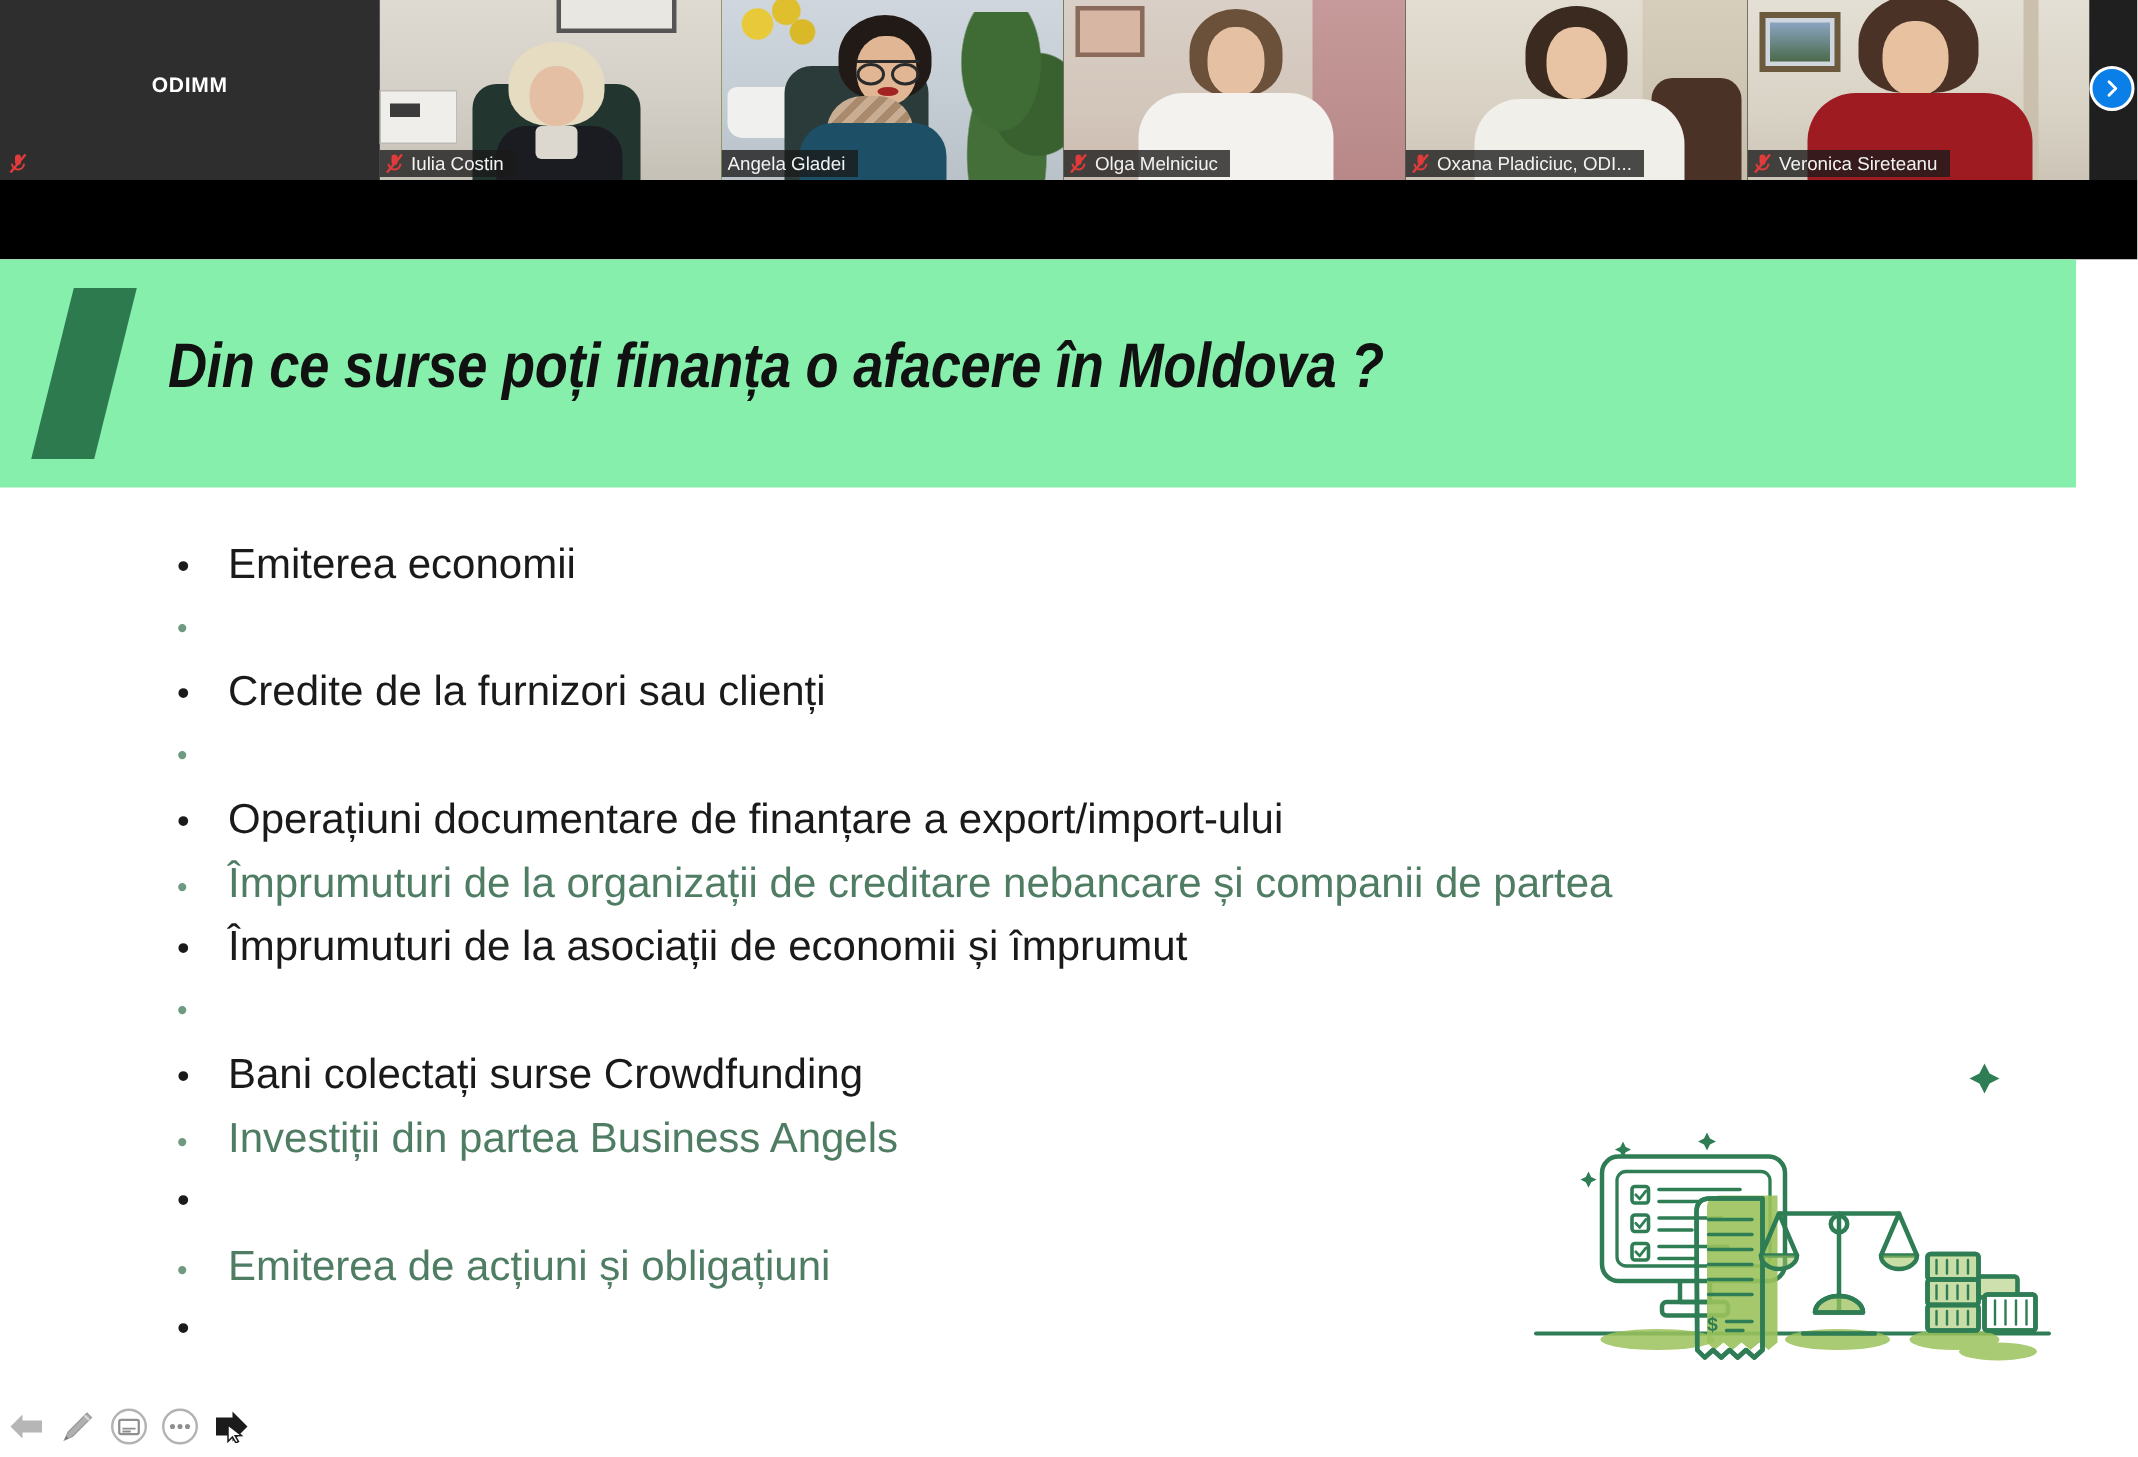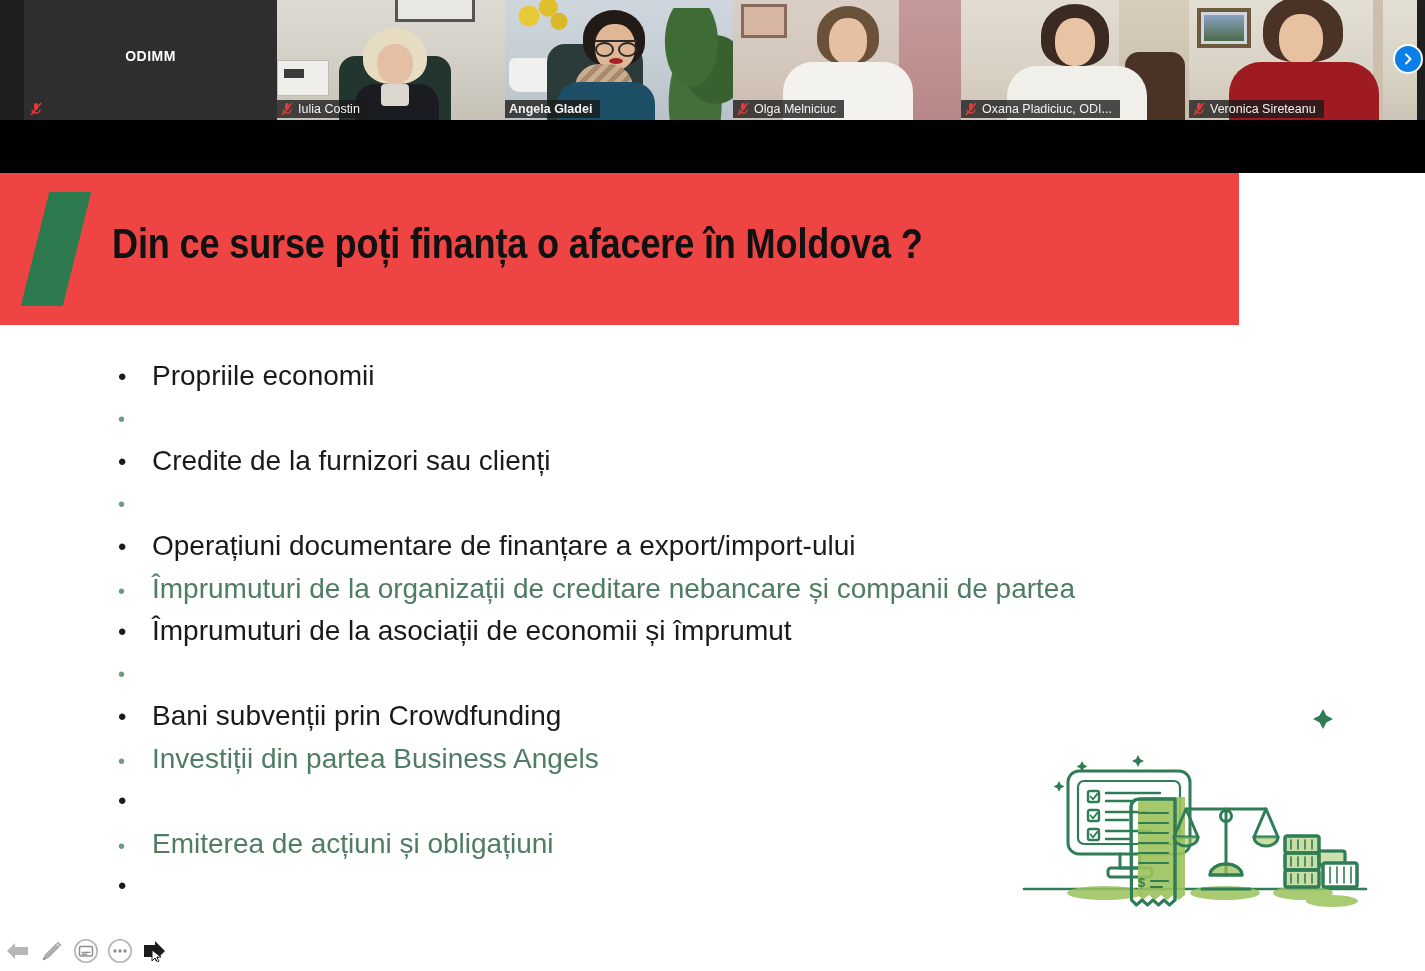--- a/index.html
+++ b/index.html
@@ -10,31 +10,30 @@
     overflow: hidden;
   }
   #app { position: relative; width: 1425px; height: 971px; background: #ffffff; }
 
   
   .filmstrip {
     position: absolute; top: 0; left: 0;
     width: 1425px; height: 120px;
     background: #1f1f1f;
     display: flex;
-    padding-left: 24px;
   }
   .tile {
     position: relative;
     height: 120px;
     overflow: hidden;
     background: #2a2a2a;
   }
   .tile.logo-tile { width: 253px; background: #2e2e2e; }
   .tile.cam { width: 228px; }
-  .tile.active { outline: 2px solid #c8d44b; outline-offset: -2px; font-weight: bold; }
+  .tile.active { outline: 2px solid #c8d44b; outline-offset: -2px; }
 
   .logo-text {
     position: absolute; top: 48px; left: 0; width: 253px;
     text-align: center; color: #ffffff;
     font-size: 14px; font-weight: bold; letter-spacing: 0.5px;
   }
 
   .nameplate {
     position: absolute; left: 0; bottom: 2px;
     display: flex; align-items: center; gap: 5px;
@@ -156,22 +155,23 @@
     width: 1425px; height: 53px; background: #000000;
   }
 
   
   .slide {
     position: absolute; top: 173px; left: 0;
     width: 1425px; height: 798px; background: #ffffff;
   }
   .slide-header {
     position: relative;
-    width: 1239px; height: 152px;
-    background: #ef4444;
+    width: 1384px; height: 152px;
+    background: #86efac;
+    font-style: italic;
   }
   .accent-bar {
     position: absolute; left: 35px; top: 19px;
     width: 42px; height: 114px;
     background: #2e7a4f;
     transform: skewX(-14deg);
   }
   .slide-title {
     position: absolute; left: 112px; top: 47px;
     font-family: "Liberation Sans Narrow", "Liberation Sans", sans-serif;
@@ -357,21 +357,21 @@
   <div class="slide">
 
     <div class="slide-header">
       <div class="accent-bar"></div>
       <div class="slide-title">Din ce surse poți finanța o afacere în Moldova ?</div>
     </div>
 
     <ul class="bullets">
       <li class="bullet dark">
         <span class="dot">•</span>
-        <span class="txt">Propriile economii</span>
+        <span class="txt">Emiterea economii</span>
       </li>
       <li class="bullet green">
         <span class="dot">•</span>
       </li>
       <li class="bullet dark">
         <span class="dot">•</span>
         <span class="txt">Credite de la furnizori sau clienți</span>
       </li>
       <li class="bullet green">
         <span class="dot">•</span>
@@ -386,21 +386,21 @@
       </li>
       <li class="bullet dark">
         <span class="dot">•</span>
         <span class="txt">Împrumuturi de la asociații de economii și împrumut</span>
       </li>
       <li class="bullet green">
         <span class="dot">•</span>
       </li>
       <li class="bullet dark">
         <span class="dot">•</span>
-        <span class="txt">Bani subvenții prin Crowdfunding</span>
+        <span class="txt">Bani colectați surse Crowdfunding</span>
       </li>
       <li class="bullet green">
         <span class="dot">•</span>
         <span class="txt">Investiții din partea Business Angels</span>
       </li>
       <li class="bullet dark">
         <span class="dot">•</span>
       </li>
       <li class="bullet green">
         <span class="dot">•</span>

